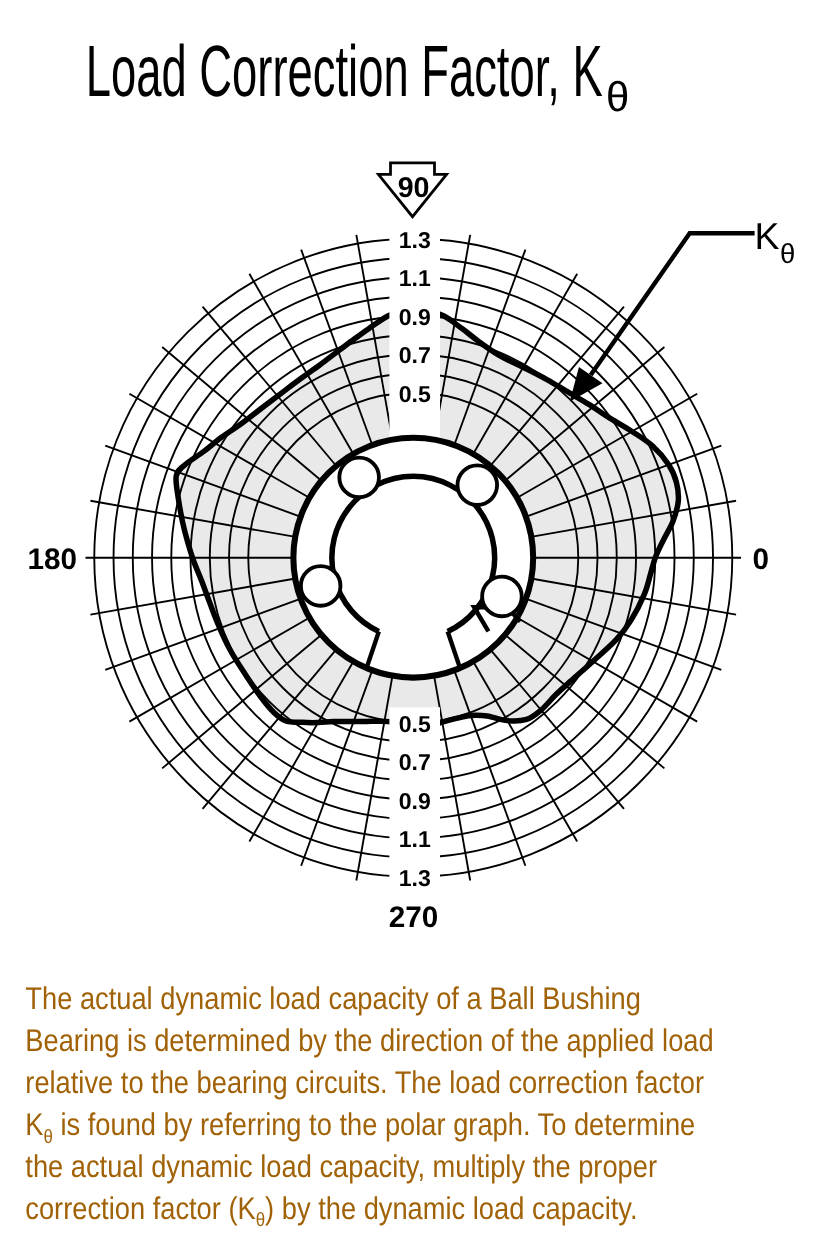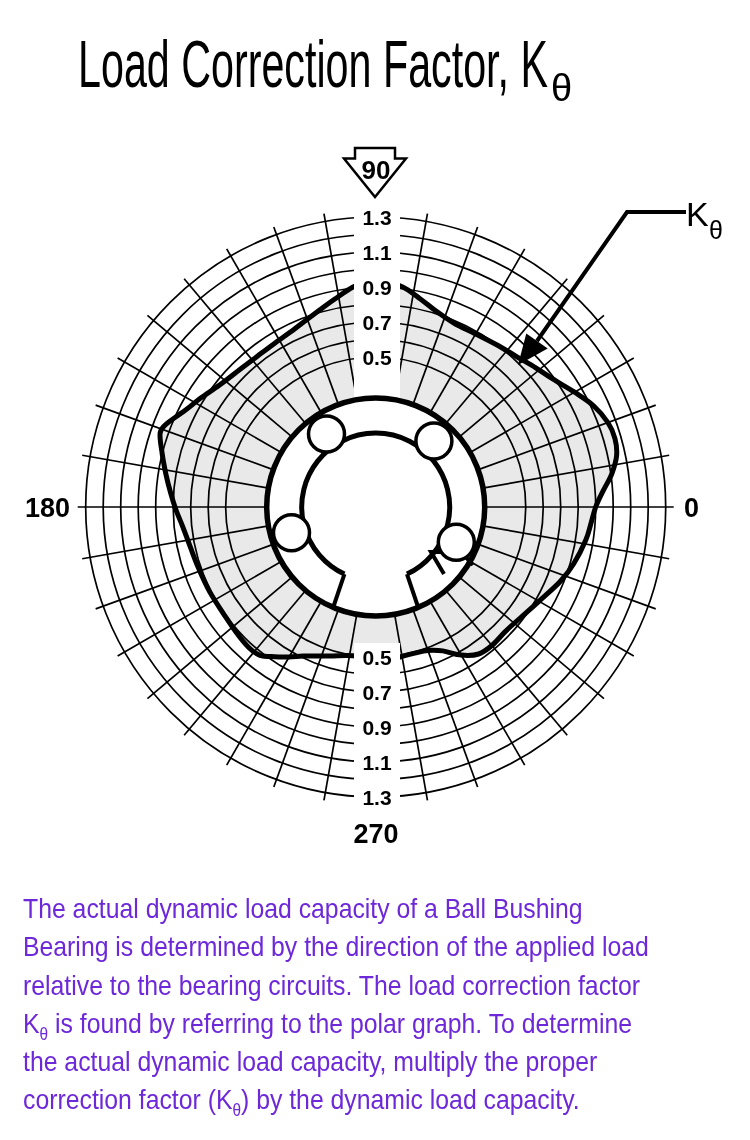--- a/index.html
+++ b/index.html
@@ -1,17 +1,17 @@
 <!DOCTYPE html>
 <html><head>
 <meta charset="utf-8">
 <style>
   html,body{margin:0;padding:0;background:#fff;}
   .page{position:relative;width:750px;height:1140px;background:#fff;overflow:hidden;
-        font-family:"Liberation Sans",sans-serif;color:#6d28d9;}
+        font-family:"Liberation Sans",sans-serif;color:#a16207;}
   svg text{font-family:"Liberation Sans",sans-serif;fill:#000;}
   .title-main{font-size:66px;}
   .title-sub{font-size:38px;}
   .ticklabel{font-size:21px;font-weight:bold;text-anchor:middle;}
   .anglelabel{font-size:27px;font-weight:bold;}
   .marker90{font-size:26px;font-weight:bold;text-anchor:middle;}
   .klabel{font-size:34px;}
   .klabel-sub{font-size:25px;}
   .desc{position:absolute;top:889px;left:23px;width:840px;
         font-size:28.5px;line-height:38.3px;font-weight:normal;

